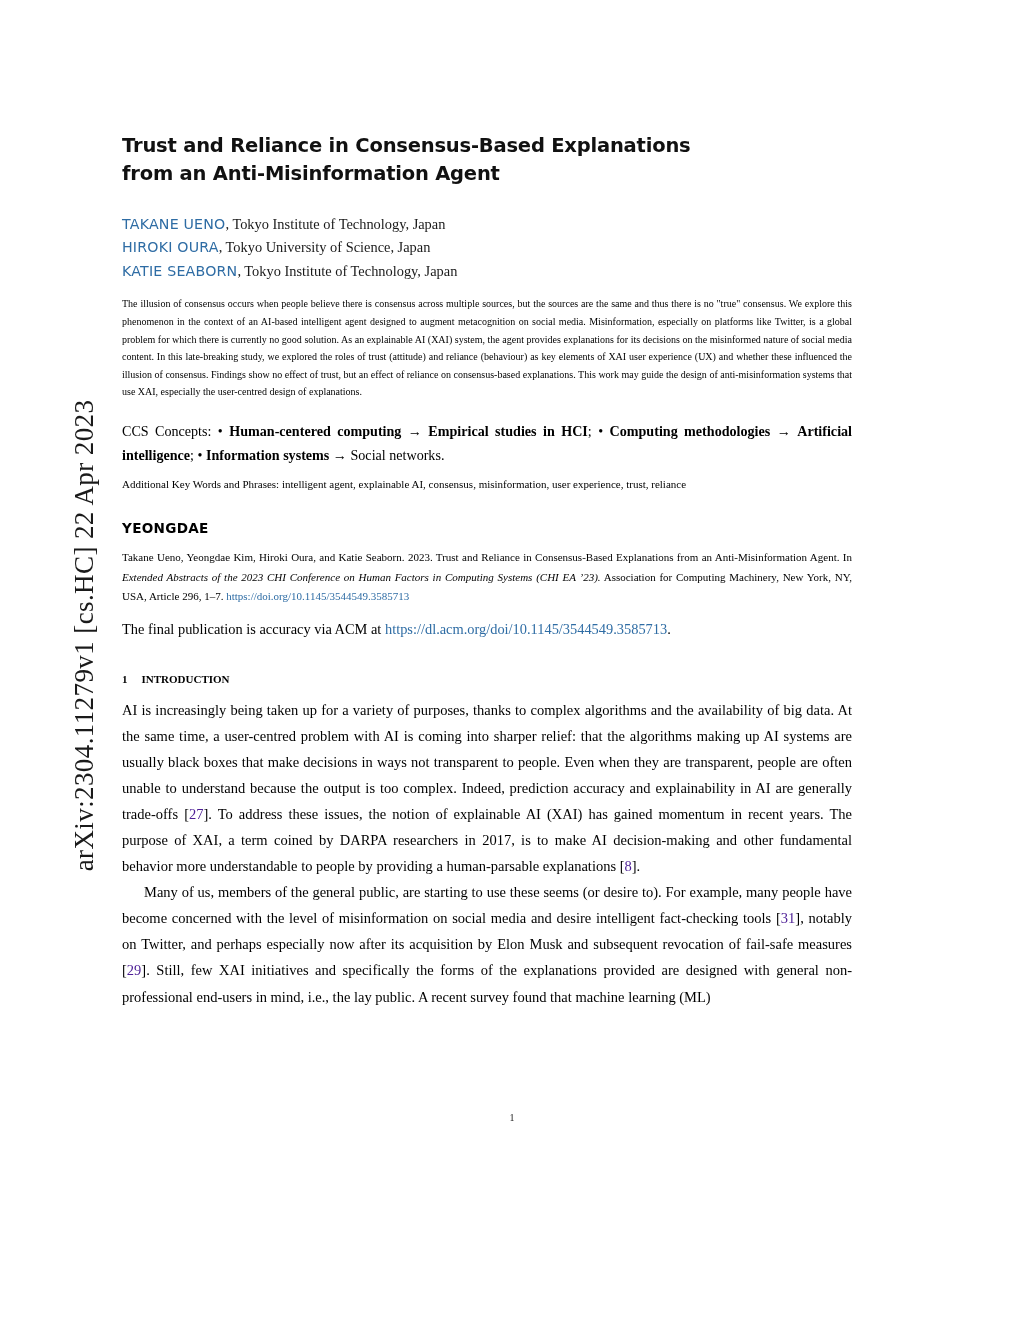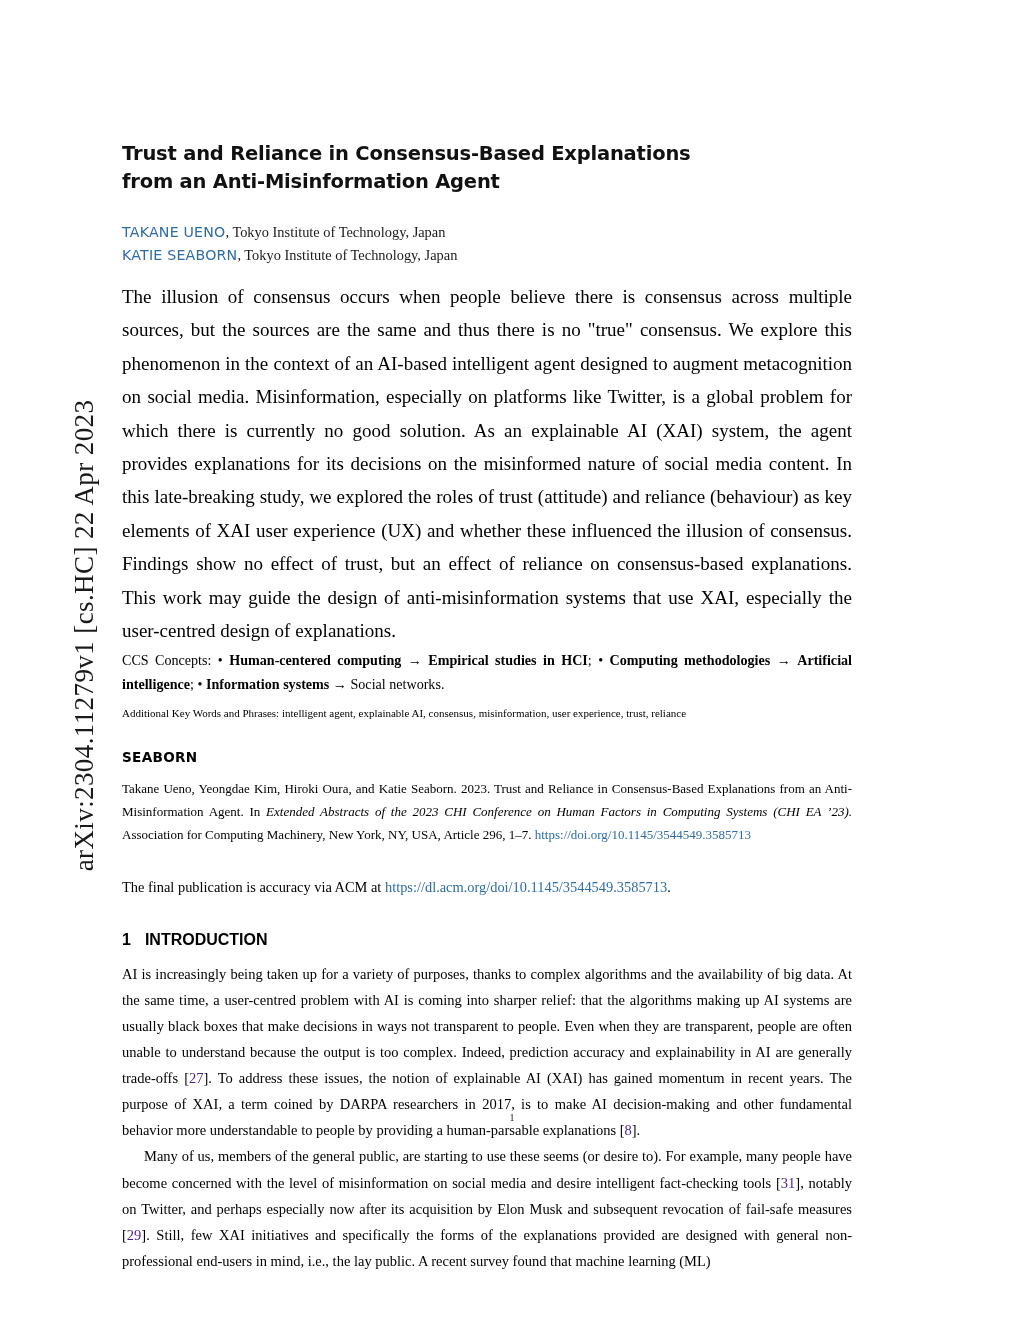--- a/index.html
+++ b/index.html
@@ -28,21 +28,21 @@
     font-size: 27px;
     letter-spacing: 0.4px;
     color: #1a1a1a;
     text-align: center;
     white-space: nowrap;
   }
 
   .page {
     position: absolute;
     left: 122px;
-    top: 140px;
+    top: 132px;
     width: 730px;
   }
 
   .title {
     font-family: "DejaVu Sans", sans-serif;
     font-size: 19.5px;
     font-weight: bold;
     line-height: 1.45;
     letter-spacing: -0.2px;
     color: #111111;
@@ -64,23 +64,24 @@
     color: #2e6ca4;
     letter-spacing: 0.2px;
   }
   .author-aff {
     font-family: "Liberation Serif", serif;
     font-size: 14.4px;
     color: #1a1a1a;
   }
 
   .abstract {
-    font-size: 19px;
+    font-size: 10px;
     line-height: 1.76;
     text-align: justify;
+    margin-bottom: 18px;
   }
 
   .ccs {
     font-size: 14.1px;
     line-height: 1.72;
     text-align: justify;
     margin-bottom: 8px;
   }
   .ccs b { font-weight: bold; }
 
@@ -92,41 +93,41 @@
 
   .section-head {
     font-family: "DejaVu Sans", sans-serif;
     font-size: 13.6px;
     font-weight: bold;
     letter-spacing: 0.3px;
     margin: 0 0 12px 0;
   }
 
   .citation-block {
-    font-size: 13px;
+    font-size: 11px;
     line-height: 1.78;
     text-align: justify;
-    margin-bottom: 29px;
+    margin-bottom: 10px;
   }
   .citation-block i { font-style: italic; }
 
   a.link {
     color: #2e6ca4;
     text-decoration: none;
   }
 
   .avail {
     font-size: 14.4px;
     line-height: 1.78;
     margin-bottom: 30px;
   }
 
   .intro-head {
-    font-family: Liberation Sans, sans-serif;
-    font-size: 16px;
+    font-family: Liberation Serif, serif;
+    font-size: 11px;
     font-weight: bold;
     margin: 8px 0 12px 0;
   }
   .intro-head .num { margin-right: 14px; }
 
   .body-par {
     font-size: 14.5px;
     line-height: 1.8;
     text-align: justify;
     margin: 0;
@@ -152,35 +153,38 @@
 
 <div class="page">
 
   <h1 class="title">Trust and Reliance in Consensus-Based Explanations from an Anti-Misinformation Agent</h1>
 
   <div class="authors">
     <div class="author-line">
       <span class="author-name">TAKANE UENO</span><span class="author-aff">, Tokyo Institute of Technology, Japan</span>
     </div>
     <div class="author-line">
+      <span class="author-name">HIROKI OURA</span><span class="author-aff">, Tokyo University of Science, Japan</span>
+    </div>
+    <div class="author-line">
       <span class="author-name">KATIE SEABORN</span><span class="author-aff">, Tokyo Institute of Technology, Japan</span>
     </div>
   </div>
 
   <div class="abstract">The illusion of consensus occurs when people believe there is consensus across multiple sources, but the sources are the same and thus there is no "true" consensus. We explore this phenomenon in the context of an AI-based intelligent agent designed to augment metacognition on social media. Misinformation, especially on platforms like Twitter, is a global problem for which there is currently no good solution. As an explainable AI (XAI) system, the agent provides explanations for its decisions on the misinformed nature of social media content. In this late-breaking study, we explored the roles of trust (attitude) and reliance (behaviour) as key elements of XAI user experience (UX) and whether these influenced the illusion of consensus. Findings show no effect of trust, but an effect of reliance on consensus-based explanations. This work may guide the design of anti-misinformation systems that use XAI, especially the user-centred design of explanations.</div>
 
   <div class="ccs">
     <span>CCS Concepts: • </span><b>Human-centered computing</b><span> → </span><b>Empirical studies in HCI</b><span>; • </span><b>Computing methodologies</b><span> → </span><b>Artificial intelligence</b><span>; • </span><b>Information systems</b><span> → </span><span>Social networks.</span>
   </div>
 
   <div class="keywords">
     <span>Additional Key Words and Phrases: </span><span>intelligent agent, explainable AI, consensus, misinformation, user experience, trust, reliance</span>
   </div>
 
-  <div class="section-head">SEABORN</div>
+  <div class="section-head">YEONGDAE</div>
 
   <div class="citation-block">
     <span>Takane Ueno, Yeongdae Kim, Hiroki Oura, and Katie Seaborn. 2023. Trust and Reliance in Consensus-Based Explanations from an Anti-Misinformation Agent. In </span><i>Extended Abstracts of the 2023 CHI Conference on Human Factors in Computing Systems (CHI EA ’23).</i><span> Association for Computing Machinery, New York, NY, USA, Article 296, 1–7. </span><a class="link" href="#">https://doi.org/10.1145/3544549.3585713</a>
   </div>
 
   <div class="avail">
     <span>The final publication is accuracy via ACM at </span><a class="link" href="#">https://dl.acm.org/doi/10.1145/3544549.3585713</a><span>.</span>
   </div>
 
   <div class="intro-head">

